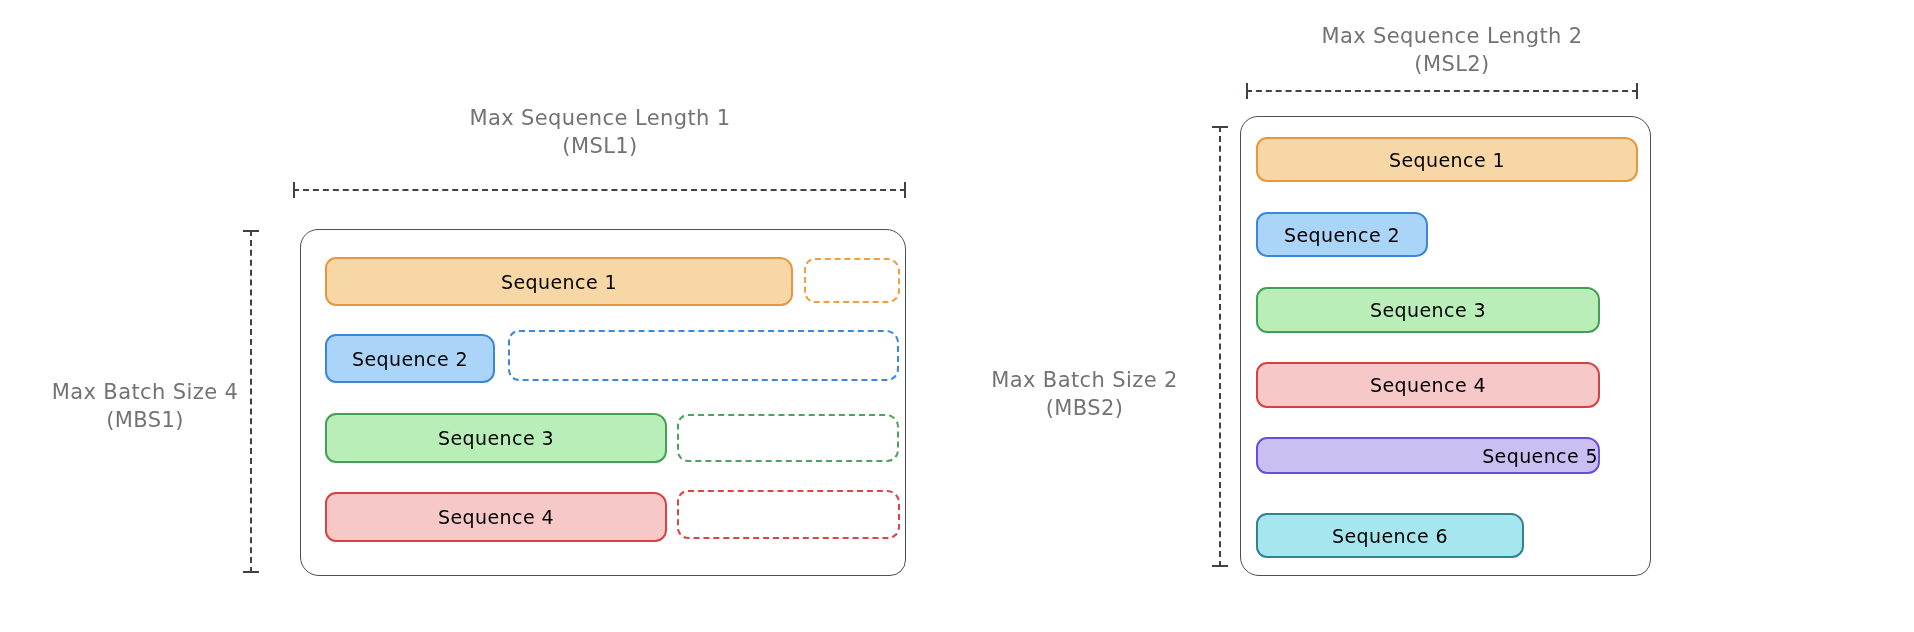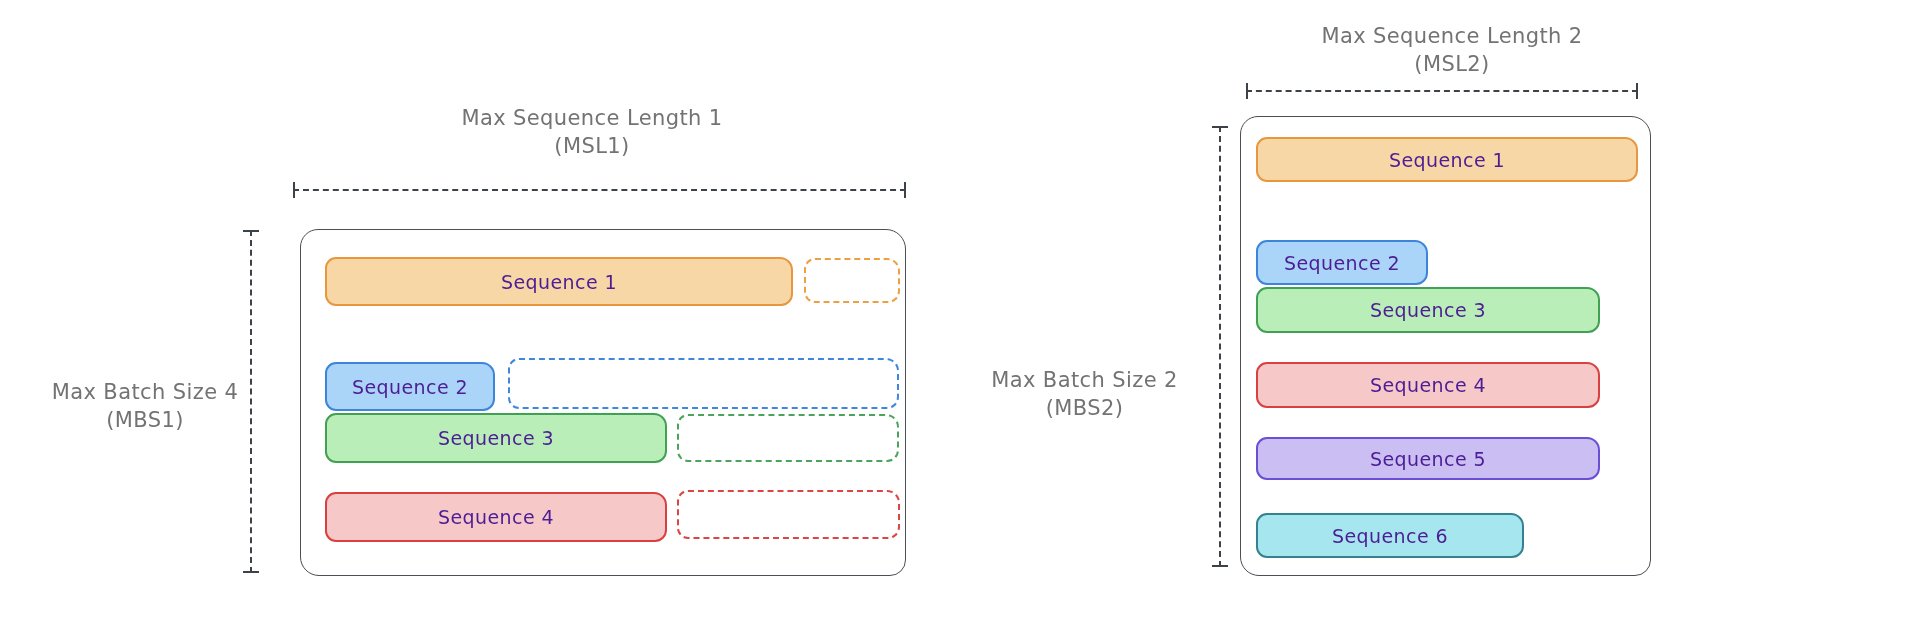--- a/index.html
+++ b/index.html
@@ -20,21 +20,21 @@
     text-align: center;
     font-size: 21px;
     line-height: 28px;
     letter-spacing: 0.4px;
     color: #737373;
     white-space: nowrap;
   }
   .seq-label {
     font-size: 19px;
     letter-spacing: 0.4px;
-    color: #4c1d95;
+    color: #000000;
     white-space: nowrap;
   }
 
   
   .batch-box {
     border: 1.6px solid #4a4e55;
     border-radius: 18px 20px 16px 19px;
     background: #ffffff;
   }
 
@@ -42,21 +42,21 @@
   .seq {
     display: flex;
     align-items: center;
     justify-content: center;
     border: 2px solid;
     border-radius: 11px 13px 12px 11px;
   }
   .seq.pad { background: transparent; border-style: dashed; }
 
   .orange  { background: #f8d7a6; border-color: #e8973f; }
-  .blue    { background: #aad4f8; border-color: #3d85d8; margin-top: 28px; }
+  .blue    { background: #aad4f8; border-color: #3d85d8; }
   .green   { background: #baeeb8; border-color: #41a054; }
   .red     { background: #f6c8c8; border-color: #d94040; }
   .purple  { background: #cabef2; border-color: #6a4fd6; }
   .cyan    { background: #a6e7ef; border-color: #35818f; justify-content: center; }
   .pad.orange { border-color: #eda041; }
   .pad.blue   { border-color: #3f86dd; }
   .pad.green  { border-color: #4ca35c; }
   .pad.red    { border-color: #dd4545; }
 
   
@@ -84,21 +84,21 @@
     background: #3d4249;
   }
   .vline .tick-t { top: 0; }
   .vline .tick-b { bottom: 0; }
 </style>
 </head>
 <body>
 
 <div class="canvas">
 
-  <div class="abs dim-title" style="left:352px; top:104px; width:480px;">
+  <div class="abs dim-title" style="left:360px; top:104px; width:480px;">
     <div>Max Sequence Length 1</div>
     <div>(MSL1)</div>
   </div>
 
   <div class="abs hline" style="left:293px; top:189px; width:613px;">
     <span class="tick-l"></span>
     <span class="tick-r"></span>
   </div>
 
   <div class="abs dim-title" style="left:35px; top:378px; width:220px;">
@@ -164,21 +164,21 @@
   </div>
 
   <div class="abs seq green" style="left:1256px; top:287px; width:344px; height:46px;">
     <span class="seq-label">Sequence 3</span>
   </div>
 
   <div class="abs seq red" style="left:1256px; top:362px; width:344px; height:46px;">
     <span class="seq-label">Sequence 4</span>
   </div>
 
-  <div class="abs seq purple" style="left:1256px; top:437px; width:344px; height:43px;">
+  <div class="abs seq purple" style="left:1256px; top:437px; width:344px; height:37px;justify-content:flex-end;">
     <span class="seq-label">Sequence 5</span>
   </div>
 
   <div class="abs seq cyan" style="left:1256px; top:513px; width:268px; height:45px;">
     <span class="seq-label">Sequence 6</span>
   </div>
 
 </div>
 
 </body></html>

